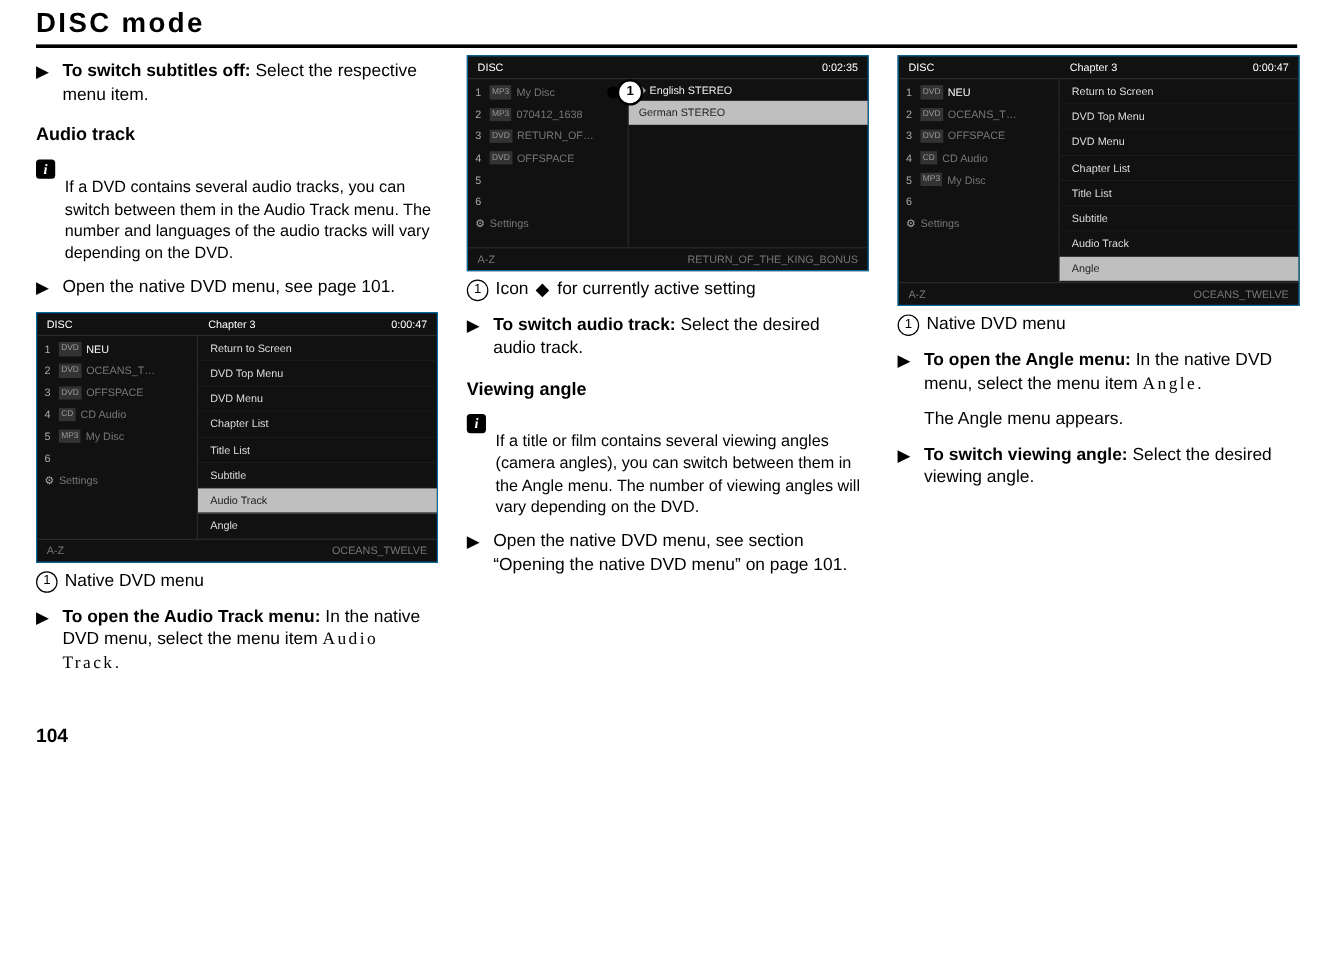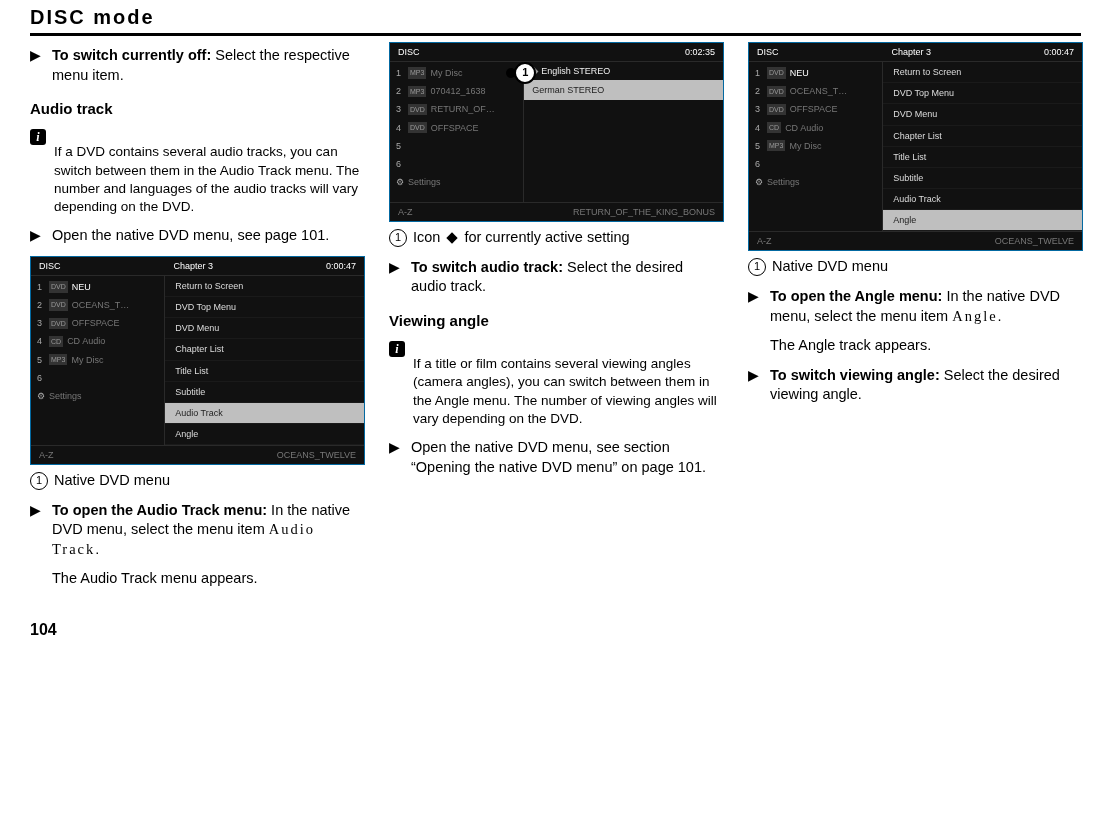--- a/index.html
+++ b/index.html
@@ -7,21 +7,21 @@
     padding: 0;
     background: #fff;
     font-family: Arial, Helvetica, sans-serif;
     color: #000;
     width: 1111px;
   }
   .page {
     padding: 0 30px 20px 30px;
   }
   .running-head {
-    font-size: 20px;
+    font-size: 23px;
     font-weight: bold;
     letter-spacing: 2px;
     padding-top: 6px;
   }
   .rule {
     border-top: 3px solid #000;
     margin-top: 4px;
   }
   .section-title {
     font-size: 19px;
@@ -200,21 +200,21 @@
   <div class="running-head">DISC mode</div>
   <div class="rule"></div>
 
   <div class="columns">
 
     <div class="col">
 
       <div class="action">
         <div class="tri">▶</div>
         <div class="txt">
-          <span class="bold">To switch currently off:</span><span> Select the respective menu item.</span>
+          <span class="bold">To switch subtitles off:</span><span> Select the respective menu item.</span>
         </div>
       </div>
 
       <div class="sub-head">Audio track</div>
 
       <div class="info">
         <div class="i-badge">i</div>
         <div class="txt">If a DVD contains several audio tracks, you can switch between them in the Audio Track menu. The number and languages of the audio tracks will vary depending on the DVD.</div>
       </div>
 
@@ -285,21 +285,20 @@
         <span class="circled-1">1</span>
         <span>Native DVD menu</span>
       </div>
 
       <div class="action">
         <div class="tri">▶</div>
         <div class="txt">
           <span class="bold">To open the Audio Track menu:</span><span> In the native DVD menu, select the menu item </span><span class="menu-term">Audio Track</span><span>.</span>
         </div>
       </div>
-      <div class="continuation">The Audio Track menu appears.</div>
     </div>
 
     <div class="col">
 
       <div class="screenshot">
         <div class="ss-top">
           <span>DISC</span>
           <span></span>
           <span>0:02:35</span>
         </div>
@@ -442,21 +441,21 @@
         <span class="circled-1">1</span>
         <span>Native DVD menu</span>
       </div>
 
       <div class="action">
         <div class="tri">▶</div>
         <div class="txt">
           <span class="bold">To open the Angle menu:</span><span> In the native DVD menu, select the menu item </span><span class="menu-term">Angle</span><span>.</span>
         </div>
       </div>
-      <div class="continuation">The Angle track appears.</div>
+      <div class="continuation">The Angle menu appears.</div>
 
       <div class="action">
         <div class="tri">▶</div>
         <div class="txt">
           <span class="bold">To switch viewing angle:</span><span> Select the desired viewing angle.</span>
         </div>
       </div>
     </div>
 
   </div>

